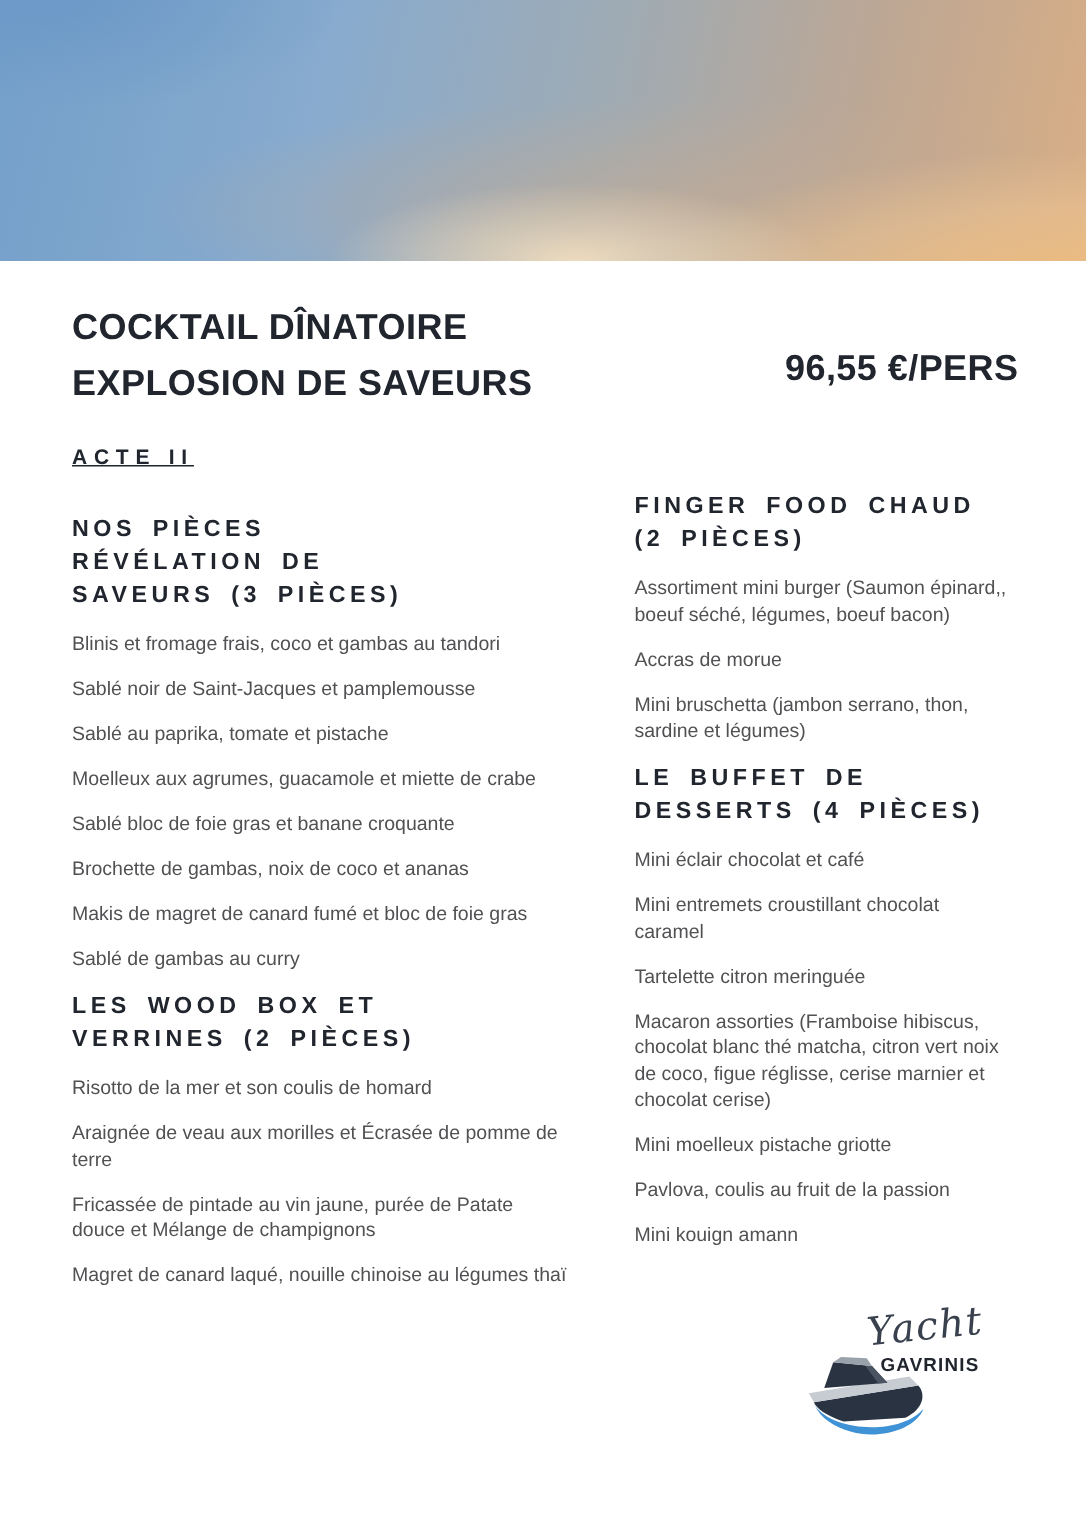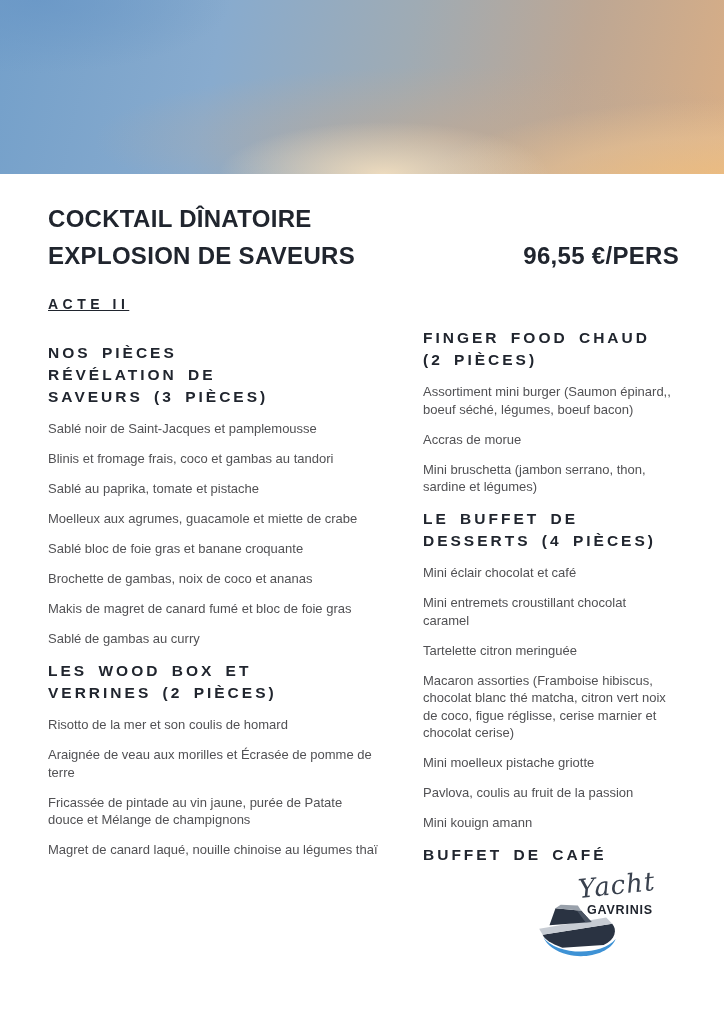--- a/index.html
+++ b/index.html
@@ -23,21 +23,21 @@
     background:
       radial-gradient(45% 70% at 5% 0%, rgba(104,150,198,0.75) 0%, rgba(104,150,198,0) 60%),
       radial-gradient(38% 50% at 53% 100%, rgba(244,224,192,0.9) 0%, rgba(244,224,192,0) 60%),
       radial-gradient(60% 80% at 100% 115%, rgba(240,189,122,0.95) 0%, rgba(238,196,145,0.55) 45%, rgba(238,196,145,0) 72%),
       radial-gradient(70% 60% at 62% 80%, rgba(196,170,146,0.6) 0%, rgba(196,170,146,0) 70%),
       linear-gradient(102deg, #74a0ca 0%, #88abce 30%, #9fabb4 55%, #bda794 78%, #d9ae85 100%);
   }
   .content{padding:0 45px 0 48px;}
   .title-row{
     margin-top:26px;
-    display:flex;justify-content:space-between;align-items:flex-end;
+    display:flex;justify-content:space-between;align-items:center;
   }
   .title{
     font-size:24px;font-weight:bold;color:var(--c-heading);
     line-height:37px;letter-spacing:0.3px;
   }
   .price{
     font-size:24px;font-weight:bold;color:var(--c-heading);
     line-height:37px;letter-spacing:0.3px;white-space:nowrap;margin-top:16px;
   }
   .act{
@@ -92,22 +92,22 @@
       <div>EXPLOSION DE SAVEURS</div>
     </div>
     <div class="price">96,55 €/PERS</div>
   </header>
 
   <div class="act">ACTE II</div>
 
   <div class="columns">
     <div class="col col-left">
         <h3 class="section-heading">NOS PIÈCES RÉVÉLATION DE SAVEURS (3 PIÈCES)</h3>
+        <p class="menu-item">Blinis et fromage frais, coco et gambas au tandori</p>
         <p class="menu-item">Sablé noir de Saint-Jacques et pamplemousse</p>
-        <p class="menu-item">Blinis et fromage frais, coco et gambas au tandori</p>
         <p class="menu-item">Sablé au paprika, tomate et pistache</p>
         <p class="menu-item">Moelleux aux agrumes, guacamole et miette de crabe</p>
         <p class="menu-item">Sablé bloc de foie gras et banane croquante</p>
         <p class="menu-item">Brochette de gambas, noix de coco et ananas</p>
         <p class="menu-item">Makis de magret de canard fumé et bloc de foie gras</p>
         <p class="menu-item">Sablé de gambas au curry</p>
         <h3 class="section-heading">LES WOOD BOX ET VERRINES (2 PIÈCES)</h3>
         <p class="menu-item">Risotto de la mer et son coulis de homard</p>
         <p class="menu-item">Araignée de veau aux morilles et Écrasée de pomme de terre</p>
         <p class="menu-item">Fricassée de pintade au vin jaune, purée de Patate douce et Mélange de champignons</p>
@@ -119,21 +119,20 @@
         <p class="menu-item">Accras de morue</p>
         <p class="menu-item">Mini bruschetta (jambon serrano, thon, sardine et légumes)</p>
         <h3 class="section-heading">LE BUFFET DE DESSERTS (4 PIÈCES)</h3>
         <p class="menu-item">Mini éclair chocolat et café</p>
         <p class="menu-item">Mini entremets croustillant chocolat caramel</p>
         <p class="menu-item">Tartelette citron meringuée</p>
         <p class="menu-item">Macaron assorties (Framboise hibiscus, chocolat blanc thé matcha, citron vert noix de coco, figue réglisse, cerise marnier et chocolat cerise)</p>
         <p class="menu-item">Mini moelleux pistache griotte</p>
         <p class="menu-item">Pavlova, coulis au fruit de la passion</p>
         <p class="menu-item">Mini kouign amann</p>
-        <h3 class="section-heading">BUFFET DE CAFÉ</h3>
       </div>
   </div>
 </div>
 
 <div class="logo">
   <div class="logo-yacht">Yacht</div>
   <div class="logo-gavrinis">GAVRINIS</div>
   <svg class="boat" viewBox="0 0 104 64" aria-hidden="true">
     <path d="M6 40 C20 60 72 63 90 42 C84 58 56 66 34 60 C20 56 10 49 6 40 Z" fill="var(--c-boat-blue)"></path>
     <path d="M5 37 L86 24 C92 31 90 42 76 49 L28 52 C14 47 7 42 5 37 Z" fill="var(--c-boat-hull)"></path>

